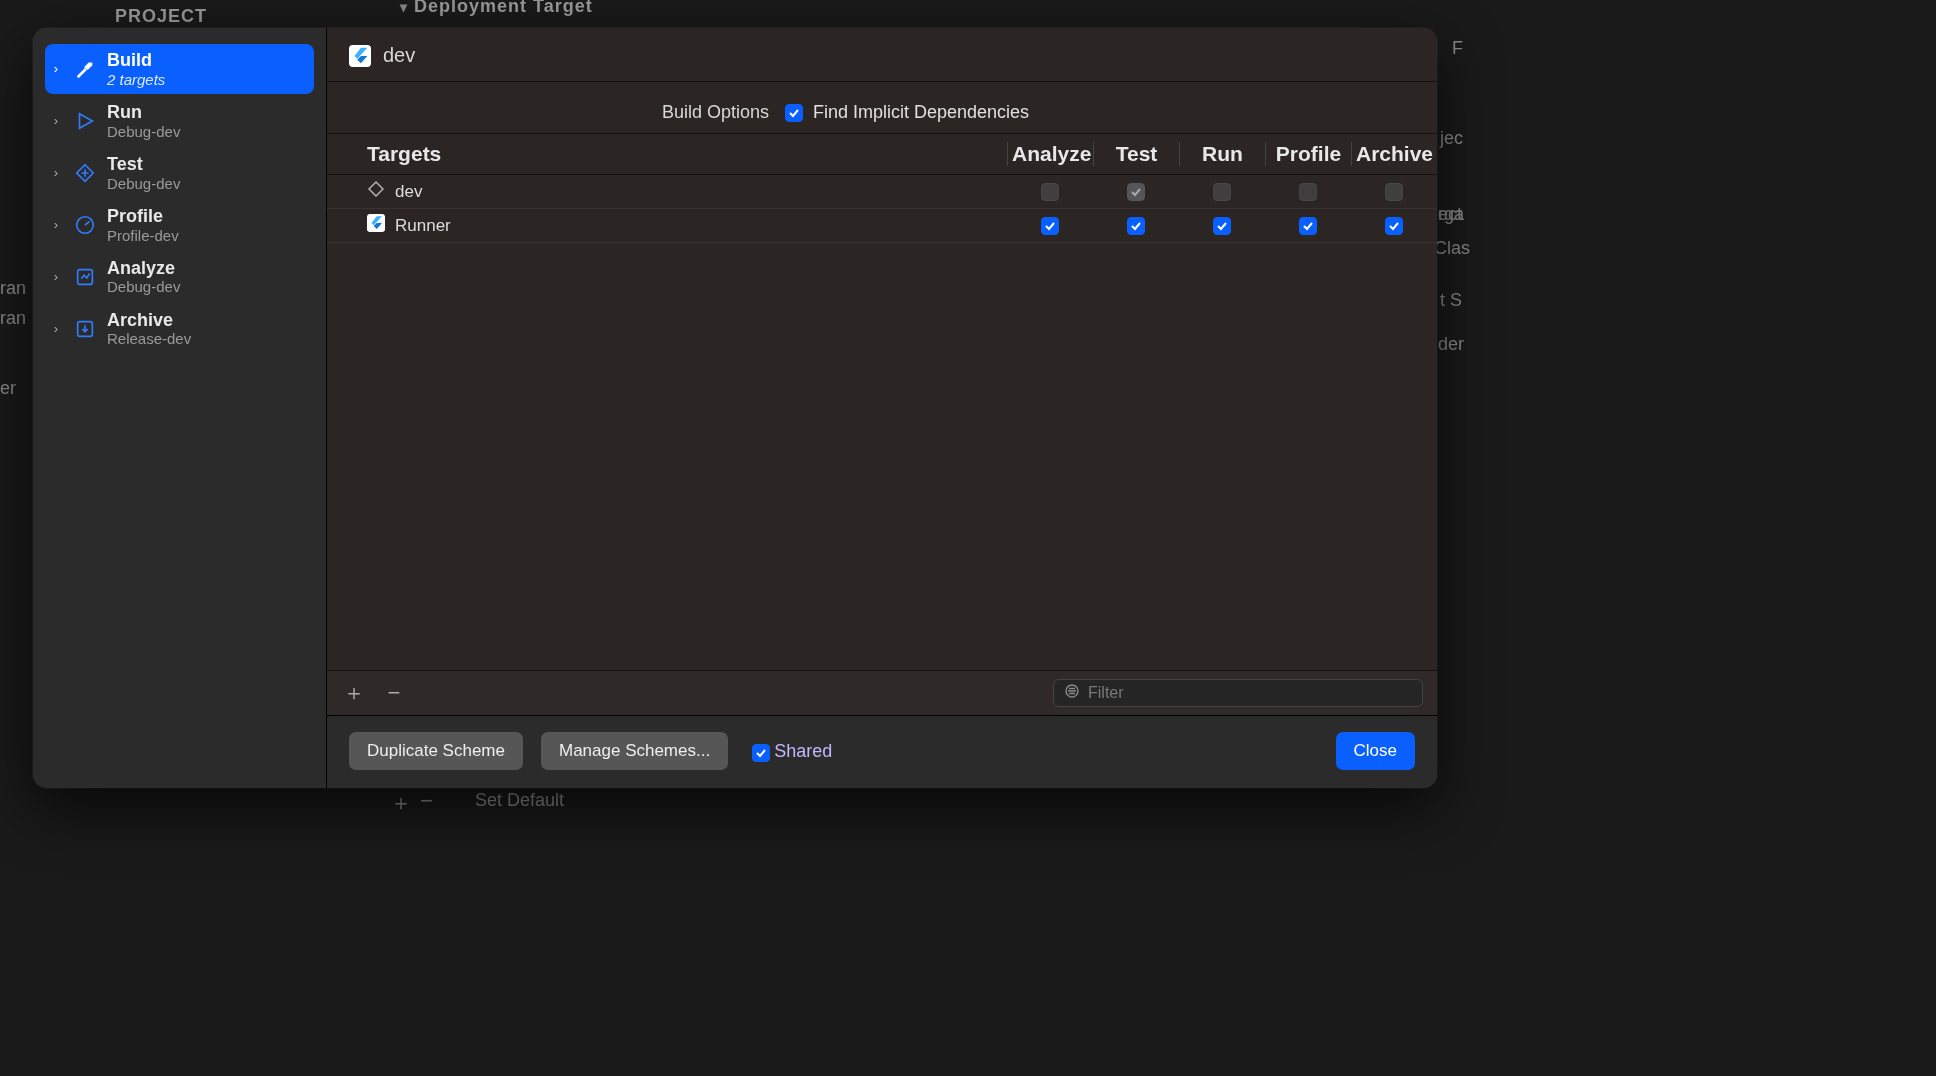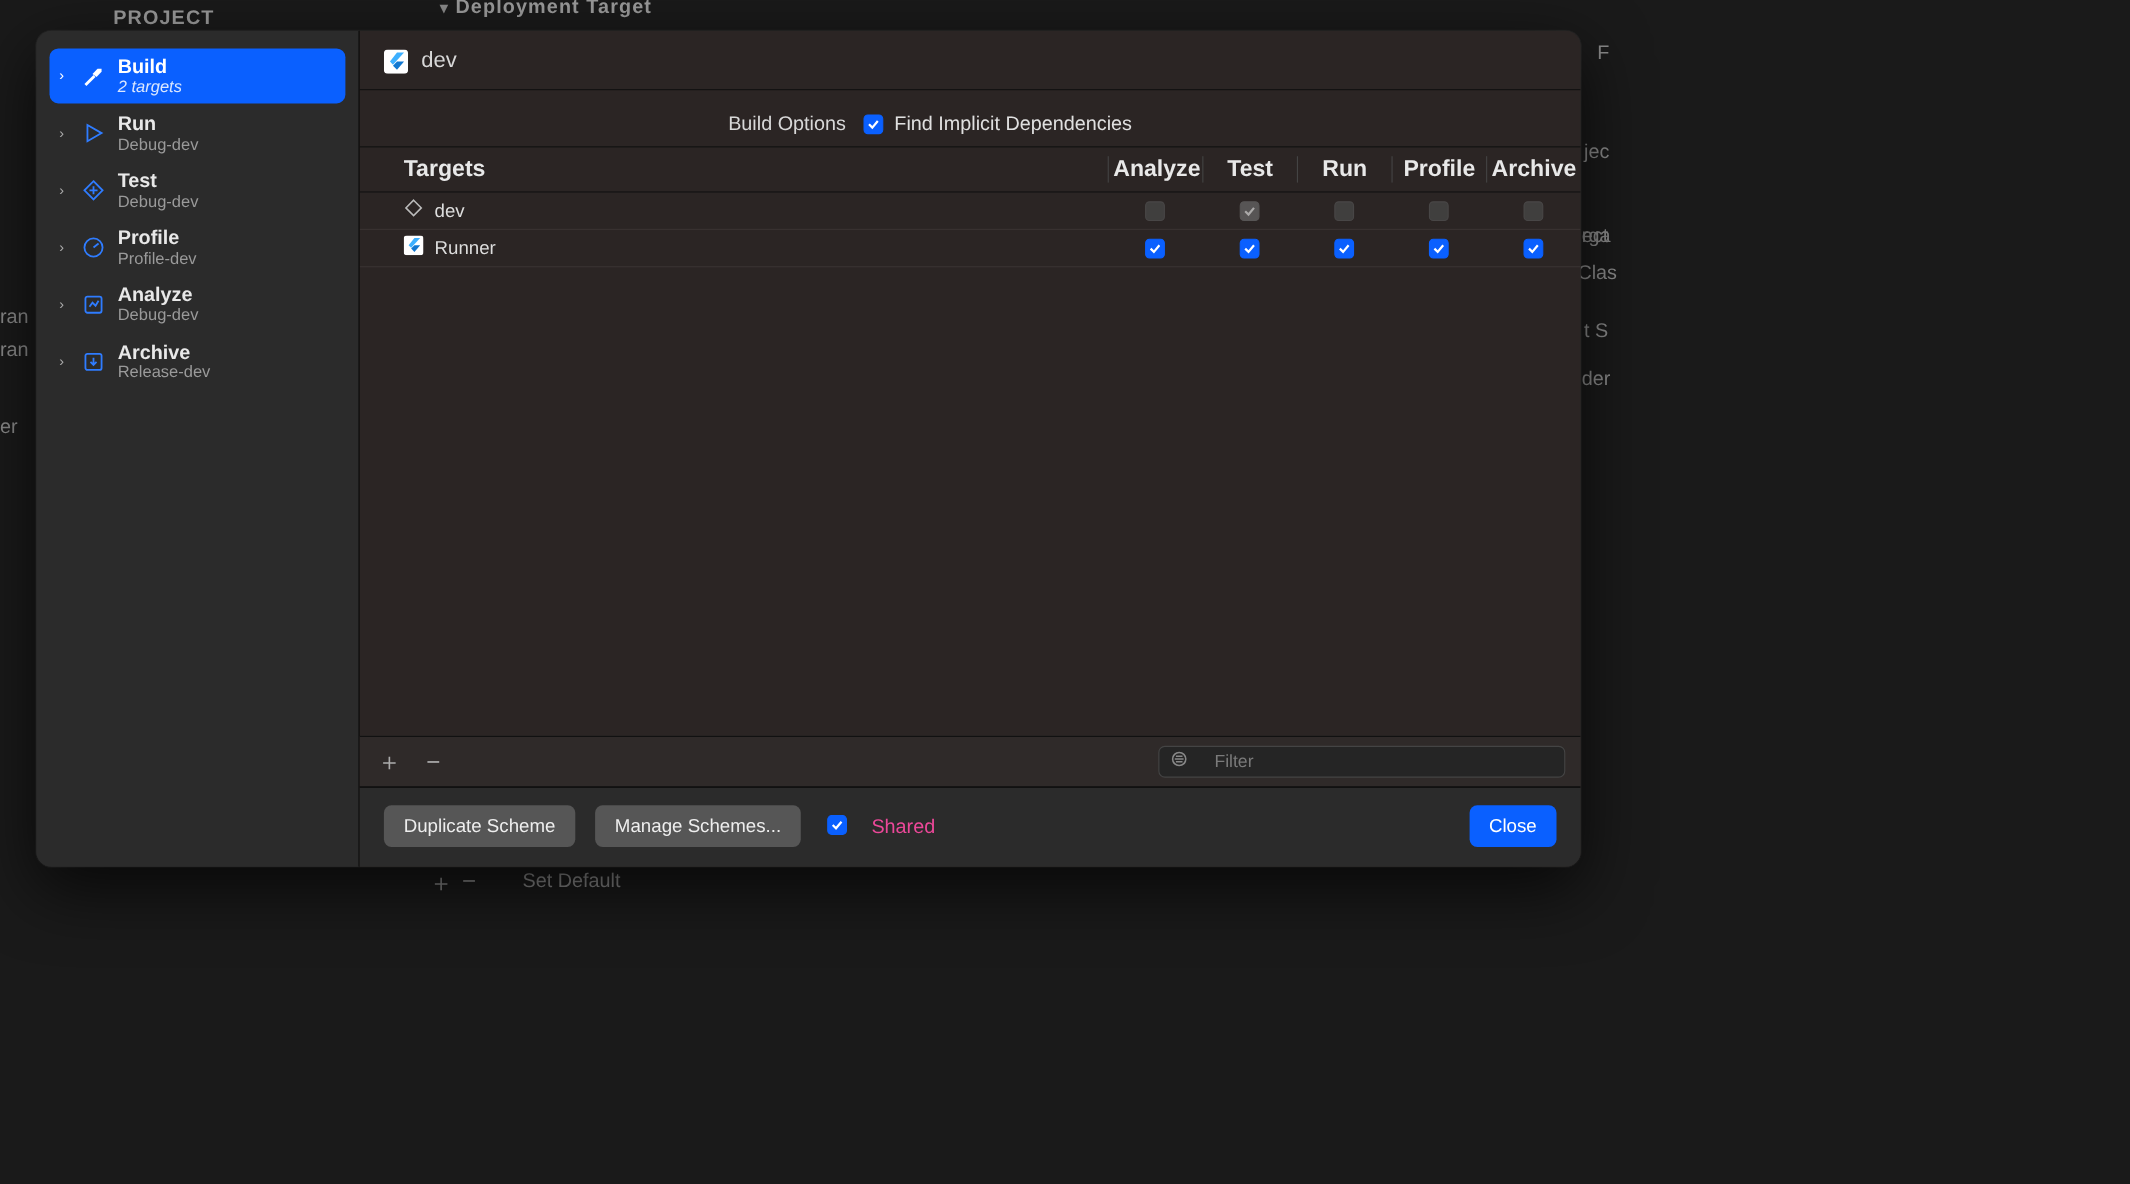--- a/index.html
+++ b/index.html
@@ -105,47 +105,47 @@
   .cb.disabled.checked svg { display: block; opacity: 0.8; }
 
   .table-toolbar {
     display: flex; align-items: center;
     padding: 8px 14px;
     border-top: 1px solid #111;
     background: #2f2a29;
     gap: 14px;
   }
   .icon-btn { width: 26px; height: 26px; display: flex; align-items: center; justify-content: center; color: #aaa; font-size: 22px; cursor: default; }
-  .filter-wrap { margin-left: auto; display: flex; align-items: center; background: #252525; border: 1px solid #444; border-radius: 6px; padding: 3px 10px; gap: 24px; width: 370px; }
+  .filter-wrap { margin-left: auto; display: flex; align-items: center; background: #252525; border: 1px solid #444; border-radius: 6px; padding: 3px 10px; gap: 8px; width: 370px; }
   .filter-wrap input { background: transparent; border: none; outline: none; color: #ddd; font-size: 16px; flex: 1; }
   .filter-wrap input::placeholder { color: #7a7a7a; }
 
   .footer {
     display: flex; align-items: center;
     padding: 16px 22px 18px 22px;
     gap: 18px;
     background: #2b2b2b;
     border-top: 1px solid #000;
   }
   .btn {
     background: #565656; color: #eee;
     border: none; border-radius: 7px;
     padding: 9px 18px; font-size: 17px;
     cursor: default;
   }
   .btn.primary { background: #0a60ff; color: #fff; }
-  .shared-wrap { display: flex; align-items: flex-start; gap: 22px; font-size: 18px; color: #ec4899; margin-left: 6px; }
+  .shared-wrap { display: flex; align-items: flex-end; gap: 4px; font-size: 18px; color: #c4b5fd; margin-left: 6px; }
   .spacer { flex: 1; }
 
   .diamond-icon { width: 18px; height: 18px; }
 </style>
 </head>
 <body>
 
-<div class="bg-label bold" style="left:103px; top:6px;">PROJECT</div>
+<div class="bg-label bold" style="left:115px; top:6px;">PROJECT</div>
 <div class="bg-label bold" style="left:400px; top:-4px;">
   <span style="font-size:14px; color:#888;">▾</span>
   <span>Deployment Target</span>
 </div>
 <div class="bg-label" style="left:0; top:278px;">ran</div>
 <div class="bg-label" style="left:0; top:308px;">ran</div>
 <div class="bg-label" style="left:0; top:378px;">er</div>
 <div class="bg-label" style="left:475px; top:790px;">Set Default</div>
 <div class="bg-label" style="left:390px; top:788px; font-size:22px;">＋</div>
 <div class="bg-label" style="left:420px; top:788px; font-size:22px;">−</div>

